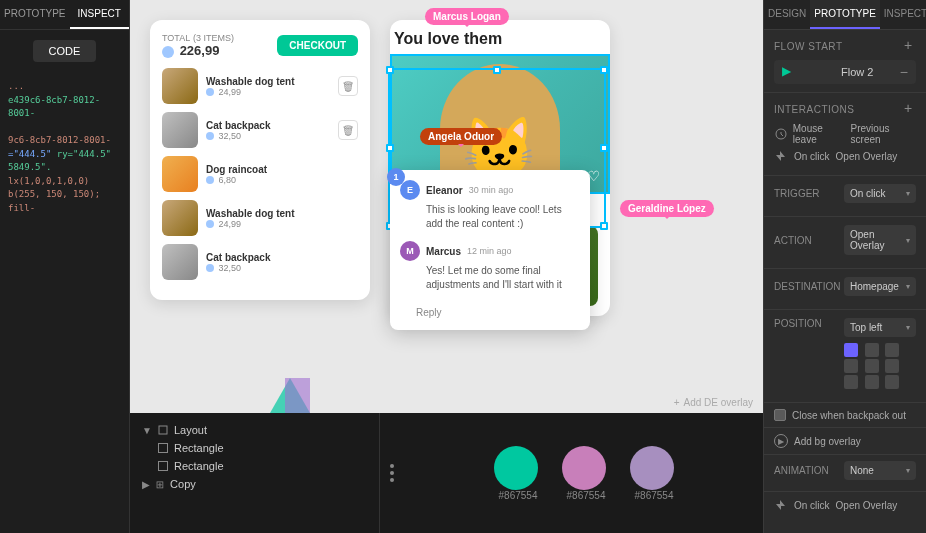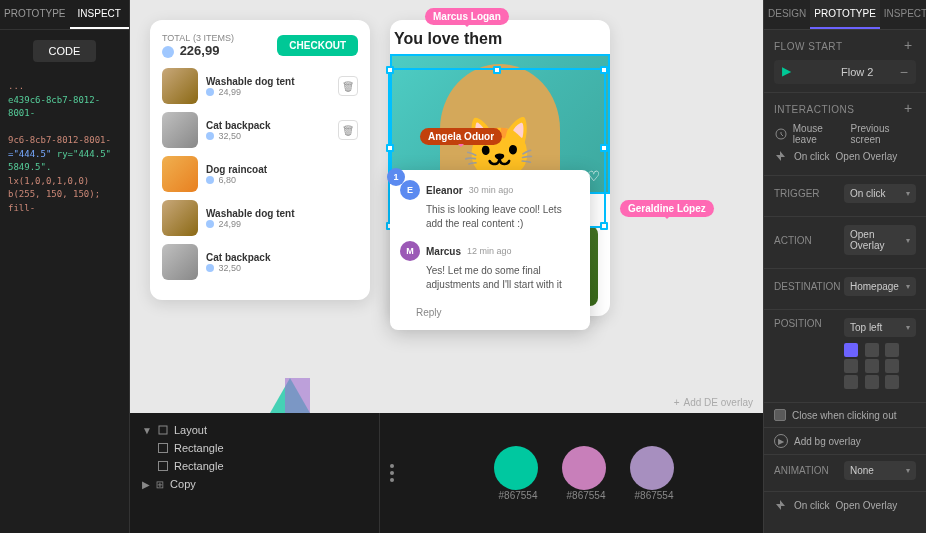--- a/index.html
+++ b/index.html
@@ -958,21 +958,21 @@
           <div class="pos-dot"></div>
           <div class="pos-dot"></div>
           <div class="pos-dot"></div>
         </div>
       </div>
     </div>
   </div>
 
   <div class="close-when-section">
     <div class="checkbox-custom"></div>
-    <span>Close when clicking out</span>
+    <span>Close when backpack out</span>
   </div>
 
   <div class="add-bg-item">
     <div class="play-small">▶</div>
     <span>Add bg overlay</span>
   </div>
 
   <div class="animation-section">
     <div class="right-field">
       <span class="field-label">ANIMATION</span>

